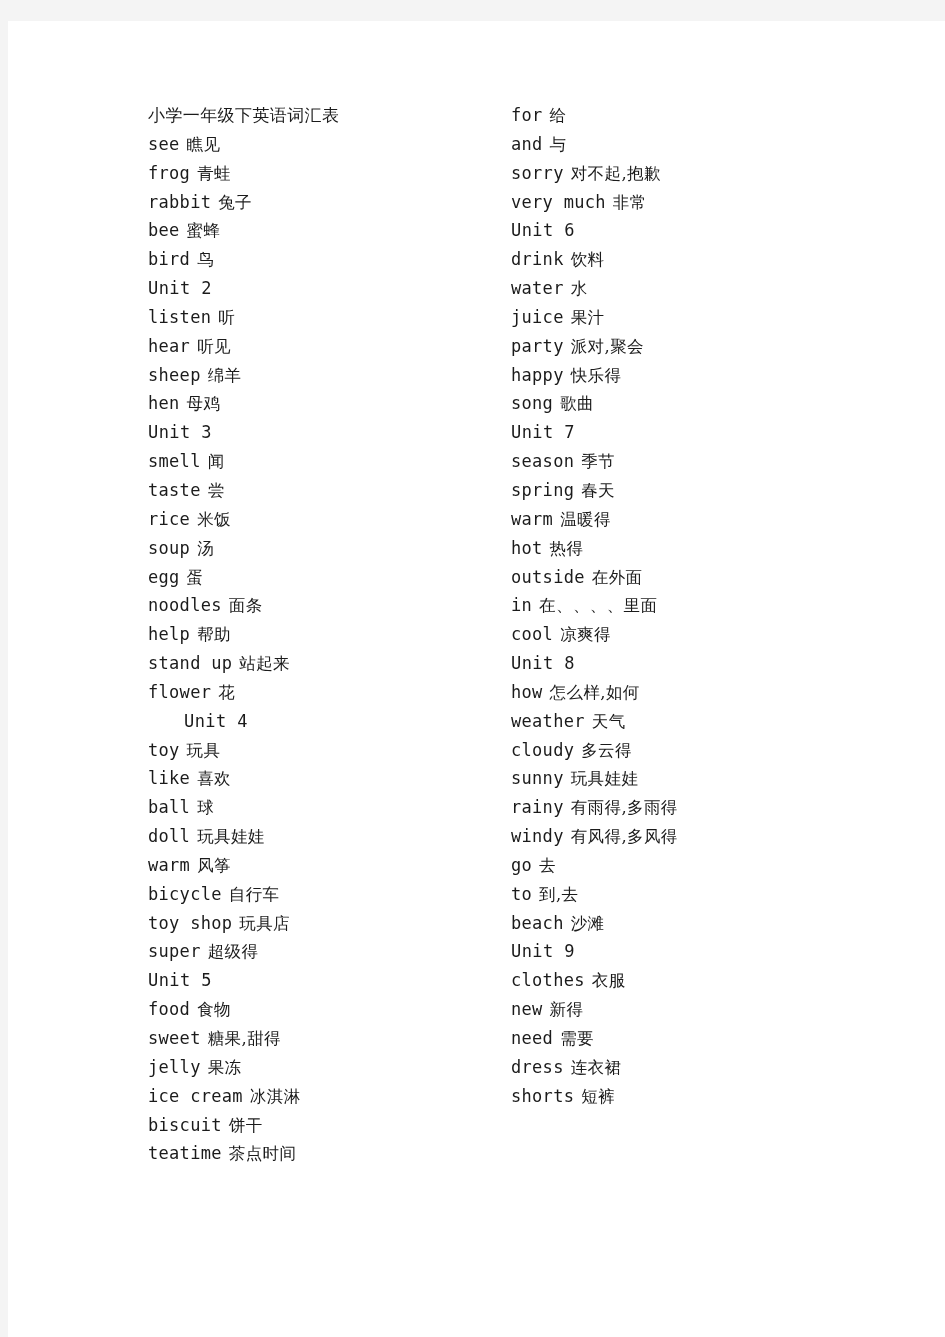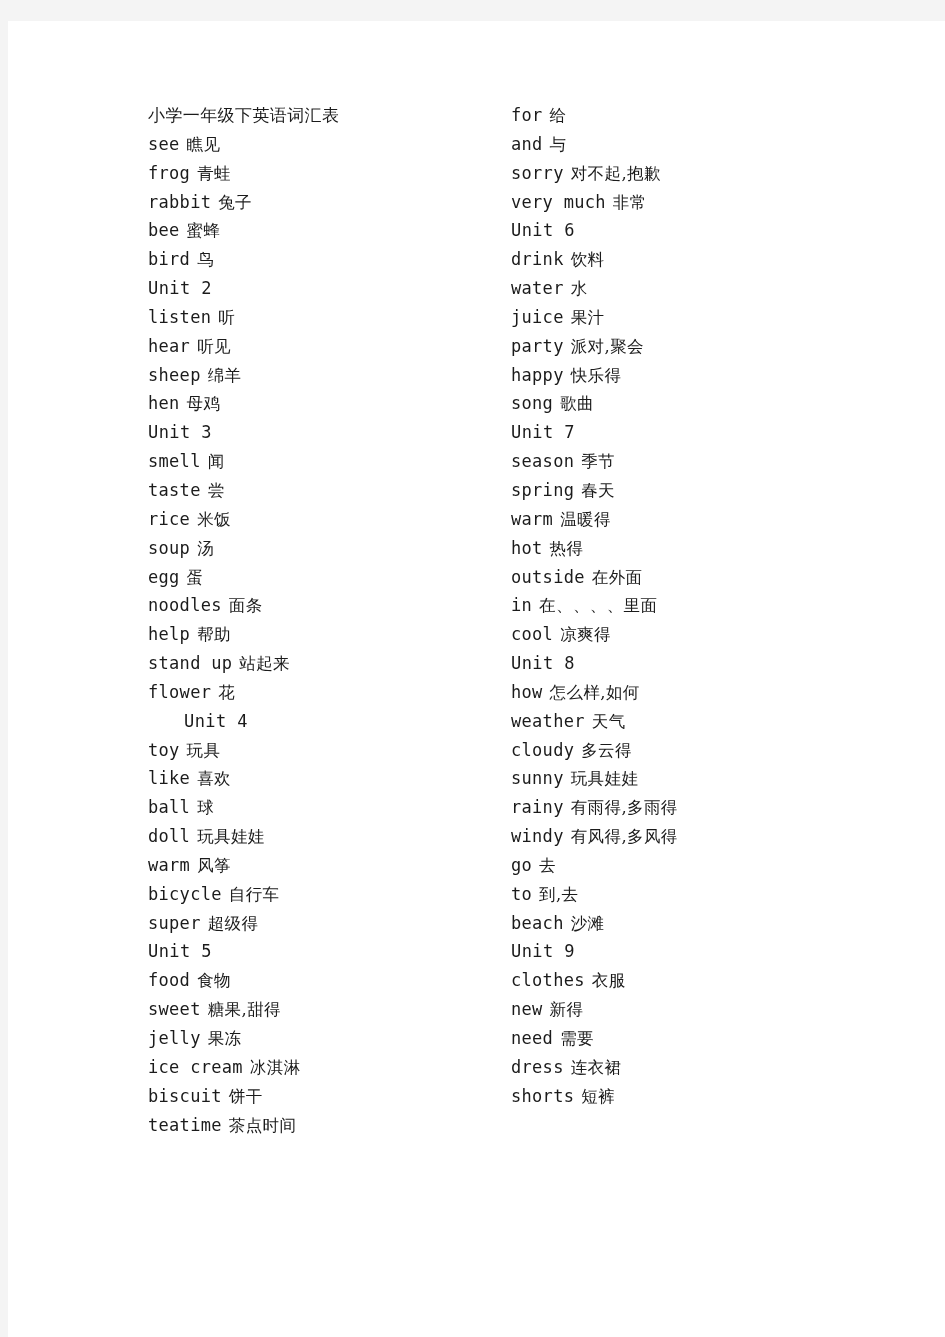--- a/index.html
+++ b/index.html
@@ -108,20 +108,21 @@
         <div class="vocab-line"><span class="en">help</span><span class="gap"></span><span class="zh">帮助</span></div>
         <div class="vocab-line"><span class="en">stand up</span><span class="gap"></span><span class="zh">站起来</span></div>
         <div class="vocab-line"><span class="en">flower</span><span class="gap"></span><span class="zh">花</span></div>
         <div class="vocab-line is-unit is-indented"><span class="en">Unit 4</span></div>
         <div class="vocab-line"><span class="en">toy</span><span class="gap"></span><span class="zh">玩具</span></div>
         <div class="vocab-line"><span class="en">like</span><span class="gap"></span><span class="zh">喜欢</span></div>
         <div class="vocab-line"><span class="en">ball</span><span class="gap"></span><span class="zh">球</span></div>
         <div class="vocab-line"><span class="en">doll</span><span class="gap"></span><span class="zh">玩具娃娃</span></div>
         <div class="vocab-line"><span class="en">warm</span><span class="gap"></span><span class="zh">风筝</span></div>
         <div class="vocab-line"><span class="en">bicycle</span><span class="gap"></span><span class="zh">自行车</span></div>
+        <div class="vocab-line"><span class="en">toy shop</span><span class="gap"></span><span class="zh">玩具店</span></div>
         <div class="vocab-line"><span class="en">super</span><span class="gap"></span><span class="zh">超级得</span></div>
         <div class="vocab-line is-unit"><span class="en">Unit 5</span></div>
         <div class="vocab-line"><span class="en">food</span><span class="gap"></span><span class="zh">食物</span></div>
         <div class="vocab-line"><span class="en">sweet</span><span class="gap"></span><span class="zh">糖果,甜得</span></div>
         <div class="vocab-line"><span class="en">jelly</span><span class="gap"></span><span class="zh">果冻</span></div>
         <div class="vocab-line"><span class="en">ice cream</span><span class="gap"></span><span class="zh">冰淇淋</span></div>
         <div class="vocab-line"><span class="en">biscuit</span><span class="gap"></span><span class="zh">饼干</span></div>
         <div class="vocab-line"><span class="en">teatime</span><span class="gap"></span><span class="zh">茶点时间</span></div>
       </div>
     <div class="vocab-column">

